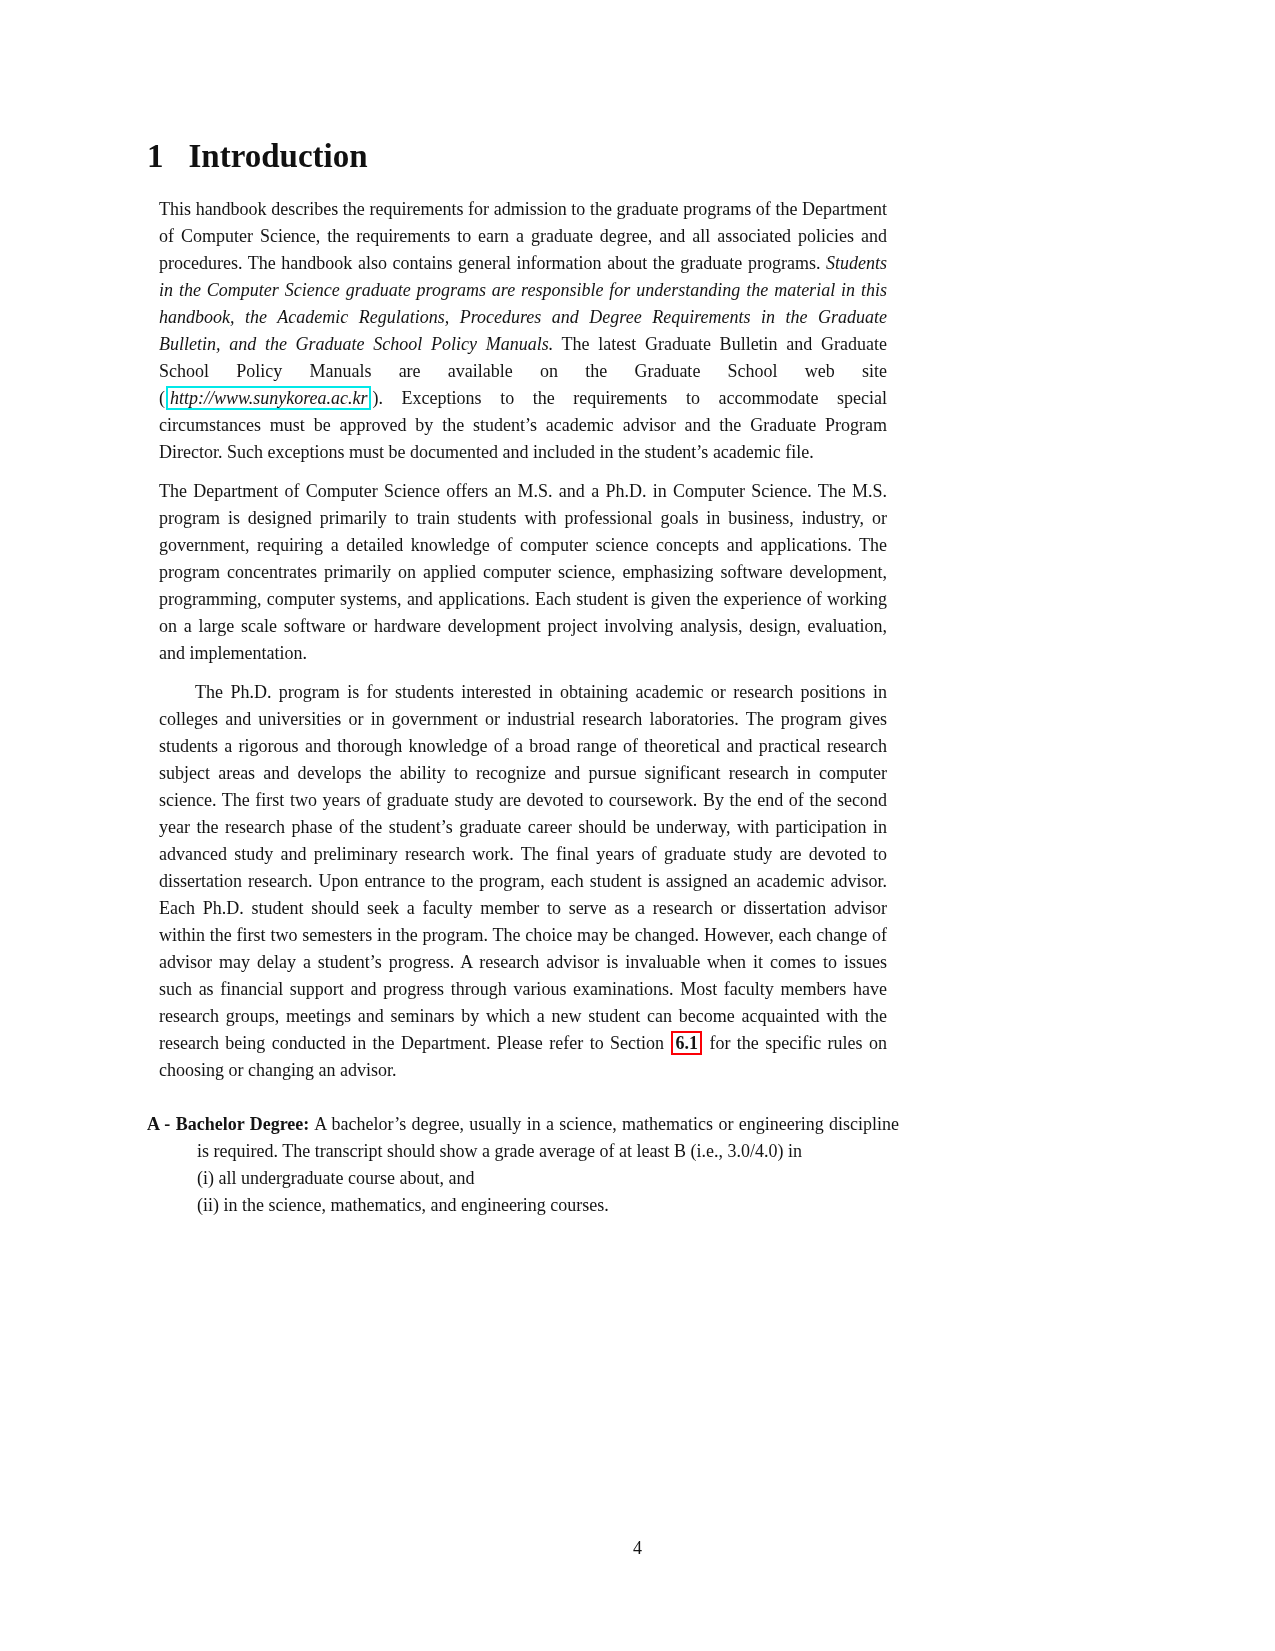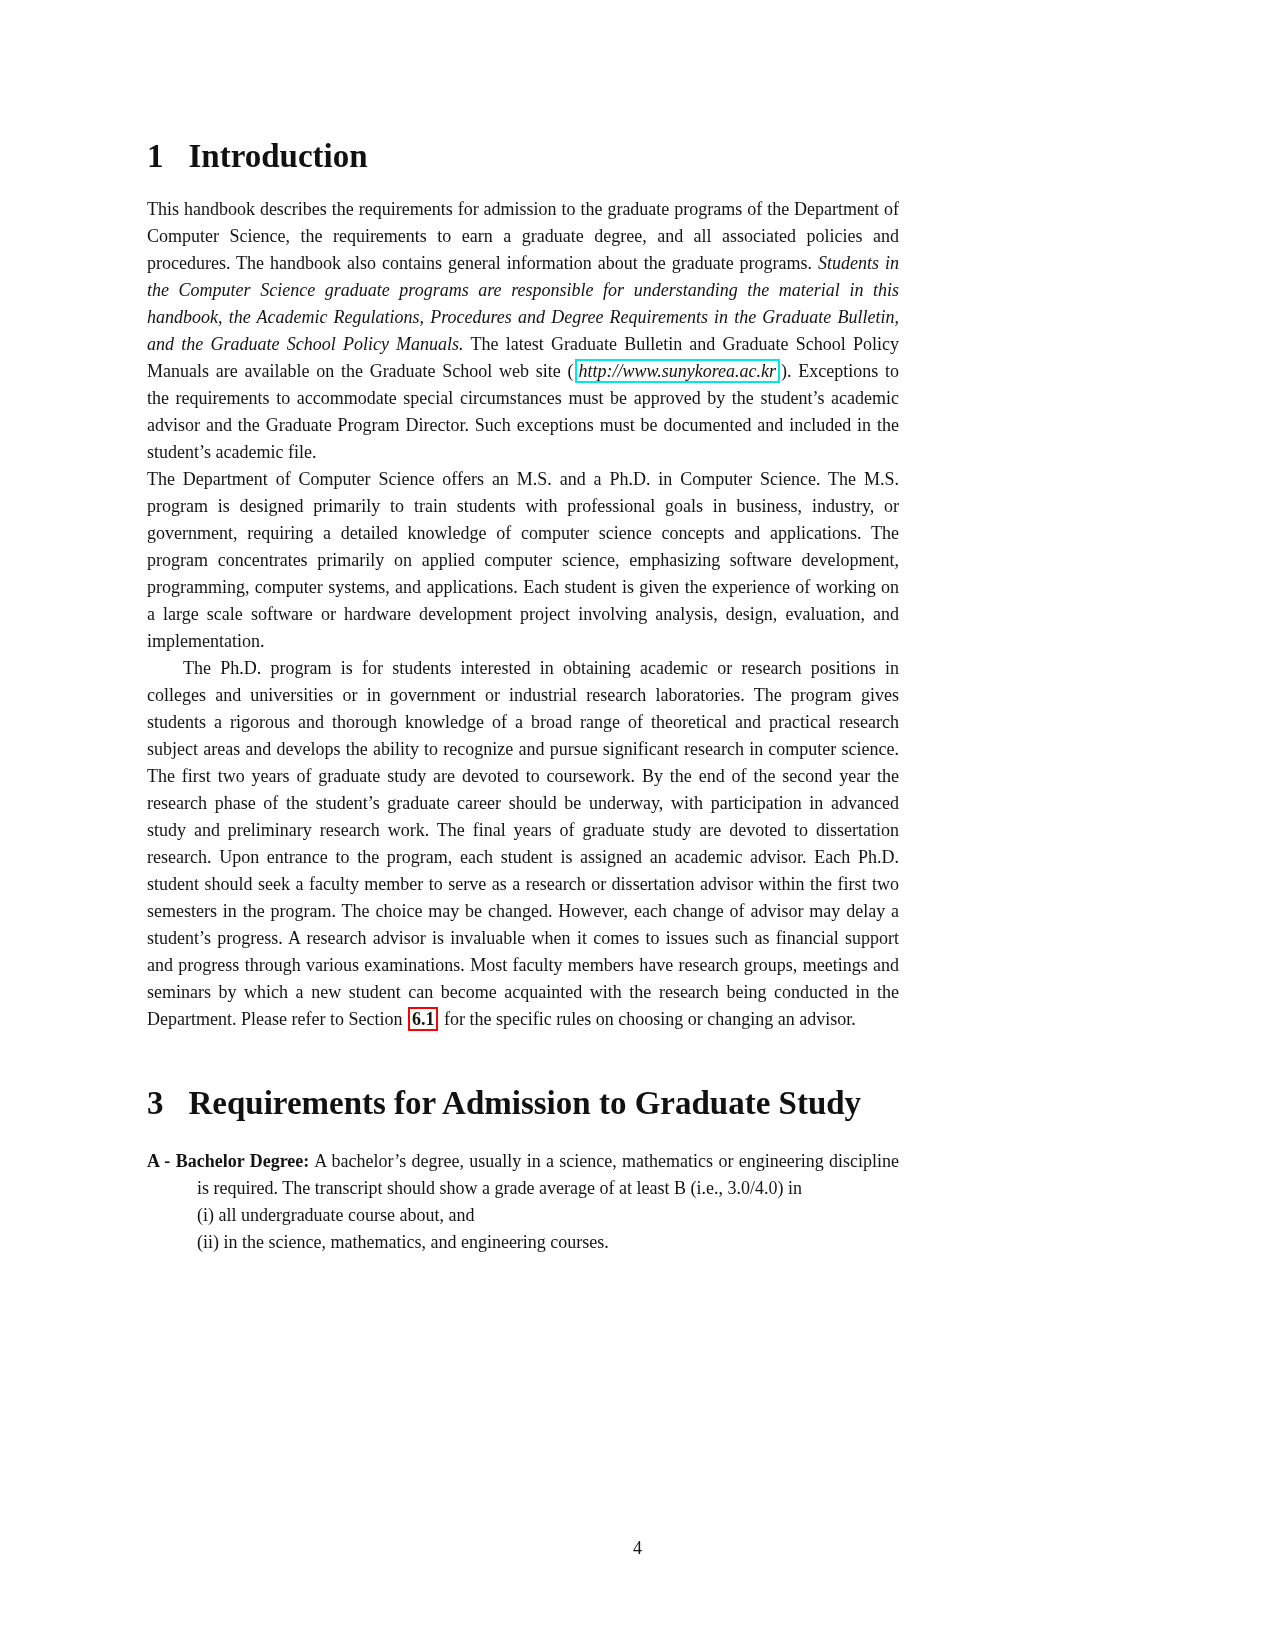--- a/index.html
+++ b/index.html
@@ -25,21 +25,21 @@
     font-weight: bold;
     margin: 52px 0 22px 0;
     color: #111;
   }
   h2.section-heading:first-child { margin-top: 0; }
   .sec-num { margin-right: 25px; }
   p.para {
     font-size: 18px;
     line-height: 27px;
     text-align: justify;
-    margin: 0;
+    margin: 12px;
   }
   p.para.first-after-heading { margin-top: 0; }
   p.para.indent { text-indent: 36px; }
   .it { font-style: italic; }
   .boxed {
     border: 2px solid;
     padding: 0 2px;
     margin: 0 1px;
   }
   .url-box { border-color: var(--url-box-color, #00e8e8); }
@@ -65,20 +65,19 @@
 </style>
 </head>
 <body style="--url-box-color: #00e8e8; --ref-box-color: #fb0006;">
 
 <main class="page-body">
   <div id="sections-root">
       <h2 class="section-heading"><span class="sec-num">1</span><span class="sec-title">Introduction</span></h2>
       <p class="para first-after-heading"><span>This handbook describes the requirements for admission to the graduate programs of the Department of Computer Science, the requirements to earn a graduate degree, and all associated policies and procedures. The handbook also contains general information about the graduate programs. </span><span class="it">Students in the Computer Science graduate programs are responsible for understanding the material in this handbook, the Academic Regulations, Procedures and Degree Requirements in the Graduate Bulletin, and the Graduate School Policy Manuals.</span><span> The latest Graduate Bulletin and Graduate School Policy Manuals are available on the Graduate School web site (</span><span class="boxed url-box it">http://www.sunykorea.ac.kr</span><span>). Exceptions to the requirements to accommodate special circumstances must be approved by the student’s academic advisor and the Graduate Program Director. Such exceptions must be documented and included in the student’s academic file.</span></p>
       <p class="para first-after-heading"><span>The Department of Computer Science offers an M.S. and a Ph.D. in Computer Science. The M.S. program is designed primarily to train students with professional goals in business, industry, or government, requiring a detailed knowledge of computer science concepts and applications. The program concentrates primarily on applied computer science, emphasizing software development, programming, computer systems, and applications. Each student is given the experience of working on a large scale software or hardware development project involving analysis, design, evaluation, and implementation.</span></p>
       <p class="para indent"><span>The Ph.D. program is for students interested in obtaining academic or research positions in colleges and universities or in government or industrial research laboratories. The program gives students a rigorous and thorough knowledge of a broad range of theoretical and practical research subject areas and develops the ability to recognize and pursue significant research in computer science. The first two years of graduate study are devoted to coursework. By the end of the second year the research phase of the student’s graduate career should be underway, with participation in advanced study and preliminary research work. The final years of graduate study are devoted to dissertation research. Upon entrance to the program, each student is assigned an academic advisor. Each Ph.D. student should seek a faculty member to serve as a research or dissertation advisor within the first two semesters in the program. The choice may be changed. However, each change of advisor may delay a student’s progress. A research advisor is invaluable when it comes to issues such as financial support and progress through various examinations. Most faculty members have research groups, meetings and seminars by which a new student can become acquainted with the research being conducted in the Department. Please refer to Section </span><span class="boxed ref-box">6.1</span><span> for the specific rules on choosing or changing an advisor.</span></p>
-      <h2 class="section-heading"><span class="sec-num">3</span><span class="sec-title">Requirements for Admission to Graduate Study</span></h2>
       <p class="req-item"><b class="item-label">A - Bachelor Degree:</b><span>A bachelor’s degree, usually in a science, mathematics or engineering discipline is required. The transcript should show a grade average of at least B (i.e., 3.0/4.0) in</span><br><span>(i) all undergraduate course about, and</span><br><span>(ii) in the science, mathematics, and engineering courses.</span></p>
     </div>
 </main>
 
 <div class="page-footer">
   <span>4</span>
 </div>
 
 </body></html>

